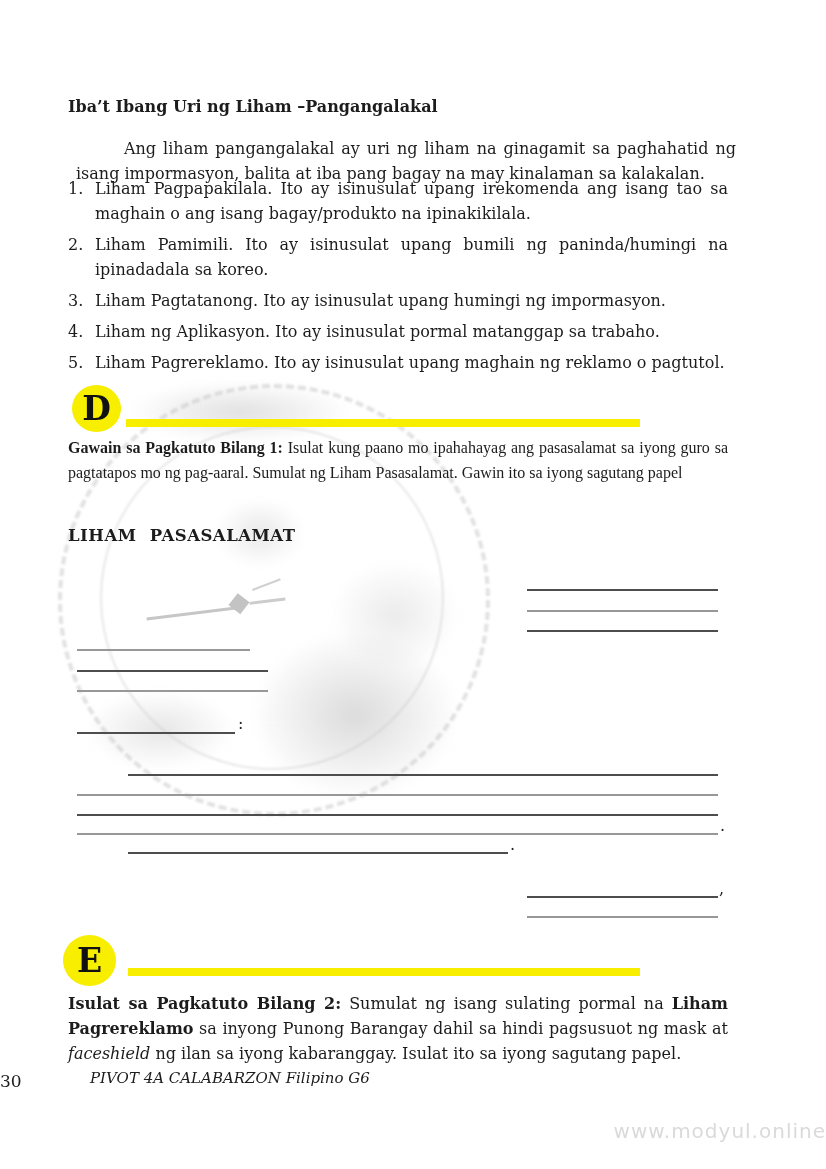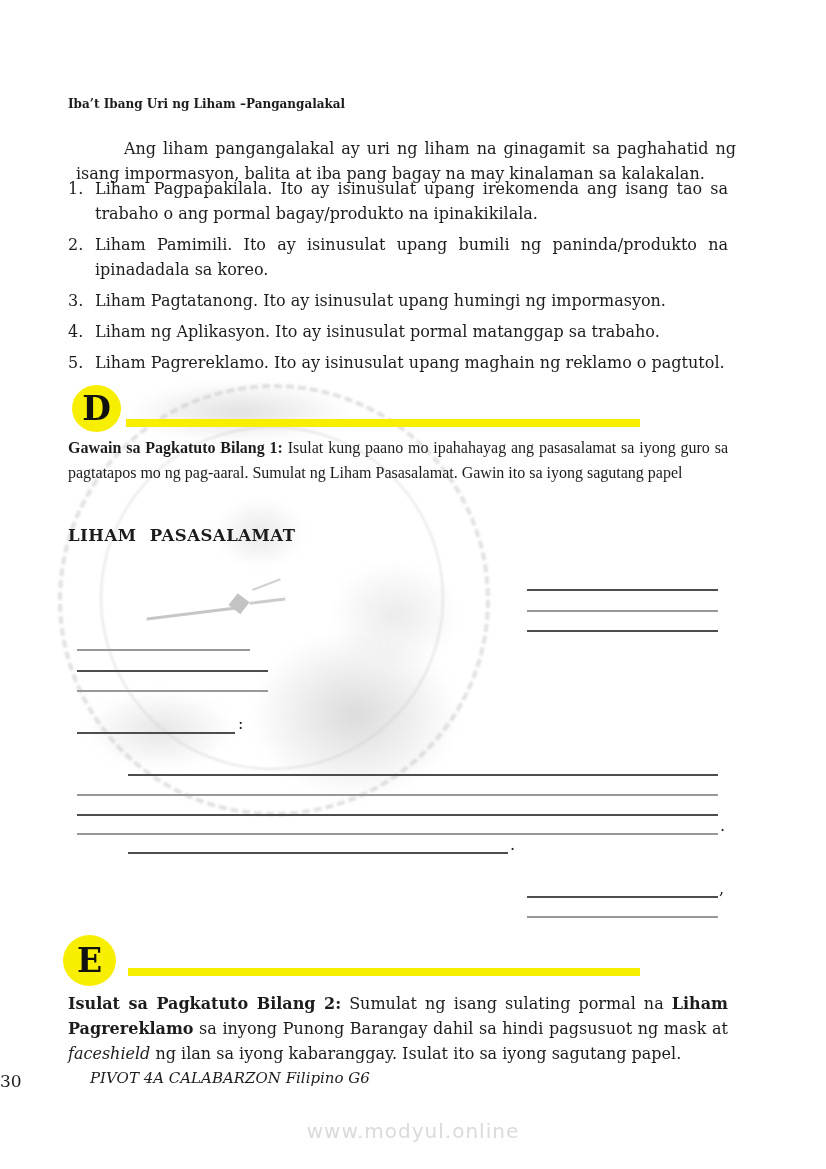--- a/index.html
+++ b/index.html
@@ -20,21 +20,21 @@
          border:2px solid rgba(176,176,176,.30);filter:blur(1px);}
   .blob{border-radius:50%;filter:blur(4px);}
   .needle{left:146px;top:596px;width:140px;height:26px;transform:rotate(-7deg);}
   .needle .shaft{position:absolute;left:0;top:13px;width:92px;height:3px;background:#c6c6c6;}
   .needle .tip{position:absolute;left:104px;top:10px;width:36px;height:3px;background:#cccccc;}
   .needle .diamond{position:absolute;left:86px;top:3px;width:15px;height:15px;background:#c3c3c3;transform:rotate(45deg);}
   .needle .sliver{position:absolute;left:108px;top:-6px;width:30px;height:2px;background:#d0d0d0;transform:rotate(-14deg);}
 
   
   .abs{position:absolute;}
-  .doc-title{left:68px;top:97px;width:660px;font-size:12px;font-weight:bold;}
+  .doc-title{left:68px;top:97px;width:660px;font-size:16px;font-weight:bold;}
   .intro{left:68px;top:128px;width:660px;font-size:16px;line-height:25px;
          text-align:justify;text-indent:48px;margin:8px;}
   .list{left:68px;top:176px;width:660px;font-size:16px;line-height:25px;}
   .list-item{display:flex;margin-bottom:6px;}
   .list-num{width:27px;flex:none;}
   .list-text{flex:1;text-align:justify;}
 
   .badge{border-radius:50%;background:#f8ee00;display:flex;align-items:center;justify-content:center;
          font-weight:bold;color:#111;}
   .badge-d{left:72px;top:385px;width:49px;height:47px;font-size:33px;}
@@ -53,21 +53,21 @@
                   font-size:16.5px;font-weight:bold;word-spacing:7px;letter-spacing:.5px;}
 
   
   .wline{position:absolute;height:0;border-bottom:2px solid #4d4d4d;}
   .wline.lt{border-bottom:2px solid #989898;}
   .punct{position:absolute;font-size:16px;color:#222;}
 
   
   .footer-module{left:90px;top:1069px;font-size:15px;font-style:italic;}
   .footer-page{left:0;top:1071px;width:826px;text-align:left;font-size:17px;}
-  .site-mark{left:0;top:1119px;width:826px;text-align:center;
+  .site-mark{left:0;top:1119px;width:826px;text-align:right;
              font-family:"DejaVu Sans","Liberation Sans",sans-serif;
              font-size:20px;color:#dadada;letter-spacing:1px;}
 </style>
 </head>
 <body>
 
 <div id="page">
 
   <div class="wm ring1"></div>
   <div class="wm ring2"></div>
@@ -82,25 +82,25 @@
       <div class="tip"></div>
       <div class="sliver"></div>
   </div>
 
   <div class="abs doc-title">Iba’t Ibang Uri ng Liham –Pangangalakal</div>
   <p class="abs intro">Ang liham pangangalakal ay uri ng liham na ginagamit sa paghahatid ng isang impormasyon, balita at iba pang bagay na may kinalaman sa kalakalan.</p>
 
   <div class="abs list">
     <div class="list-item">
       <span class="list-num">1.</span>
-      <div class="list-text">Liham Pagpapakilala. Ito ay isinusulat upang irekomenda ang isang tao sa trabaho o ang pormal bagay/produkto na ipinakikilala.</div>
+      <div class="list-text">Liham Pagpapakilala. Ito ay isinusulat upang irekomenda ang isang tao sa maghain o ang isang bagay/produkto na ipinakikilala.</div>
     </div>
     <div class="list-item">
       <span class="list-num">2.</span>
-      <div class="list-text">Liham Pamimili. Ito ay isinusulat upang bumili ng paninda/produkto na ipinadadala sa koreo.</div>
+      <div class="list-text">Liham Pamimili. Ito ay isinusulat upang bumili ng paninda/humingi na ipinadadala sa koreo.</div>
     </div>
     <div class="list-item">
       <span class="list-num">3.</span>
       <div class="list-text">Liham Pagtatanong. Ito ay isinusulat upang humingi ng impormasyon.</div>
     </div>
     <div class="list-item">
       <span class="list-num">4.</span>
       <div class="list-text">Liham ng Aplikasyon. Ito ay isinusulat pormal matanggap sa trabaho.</div>
     </div>
     <div class="list-item">

